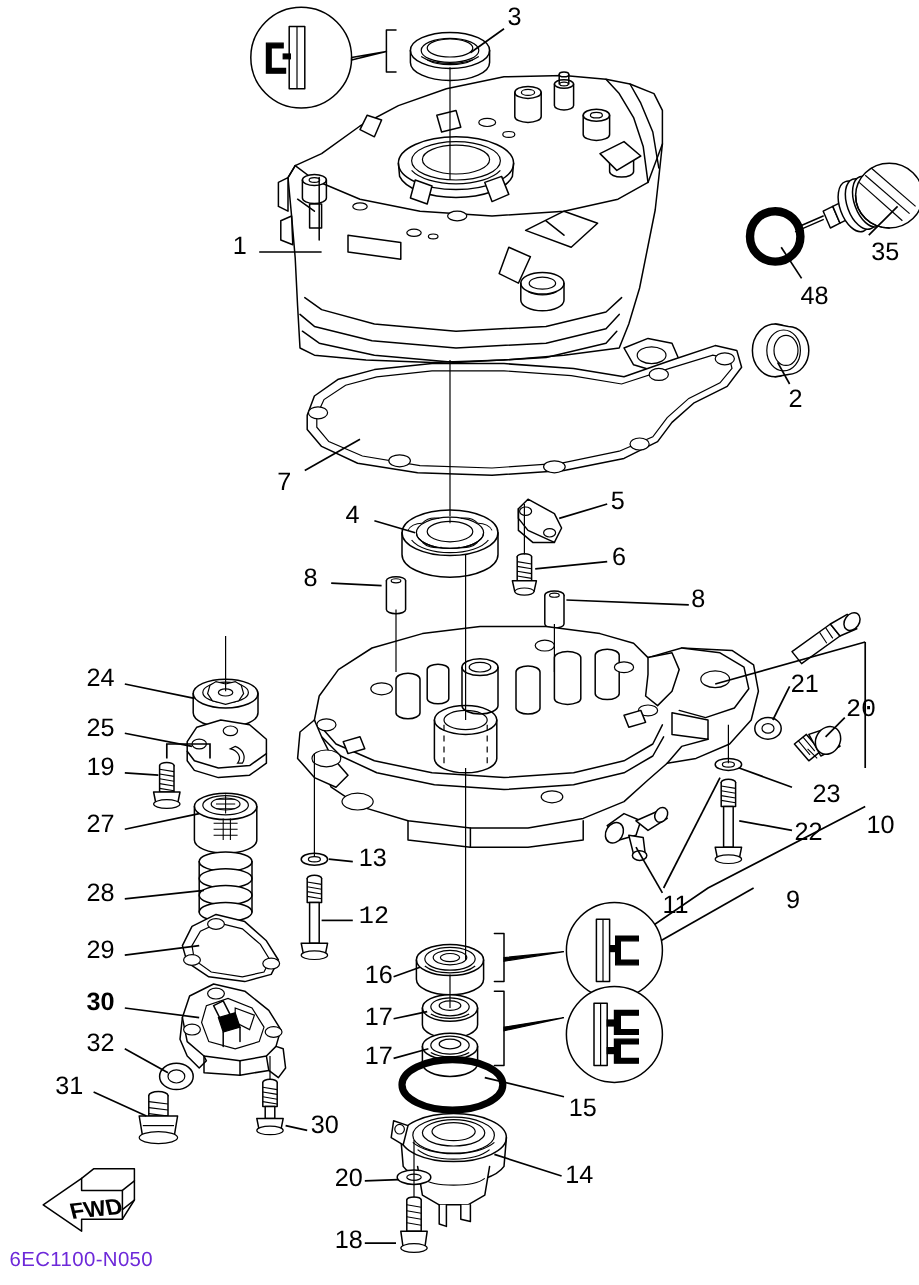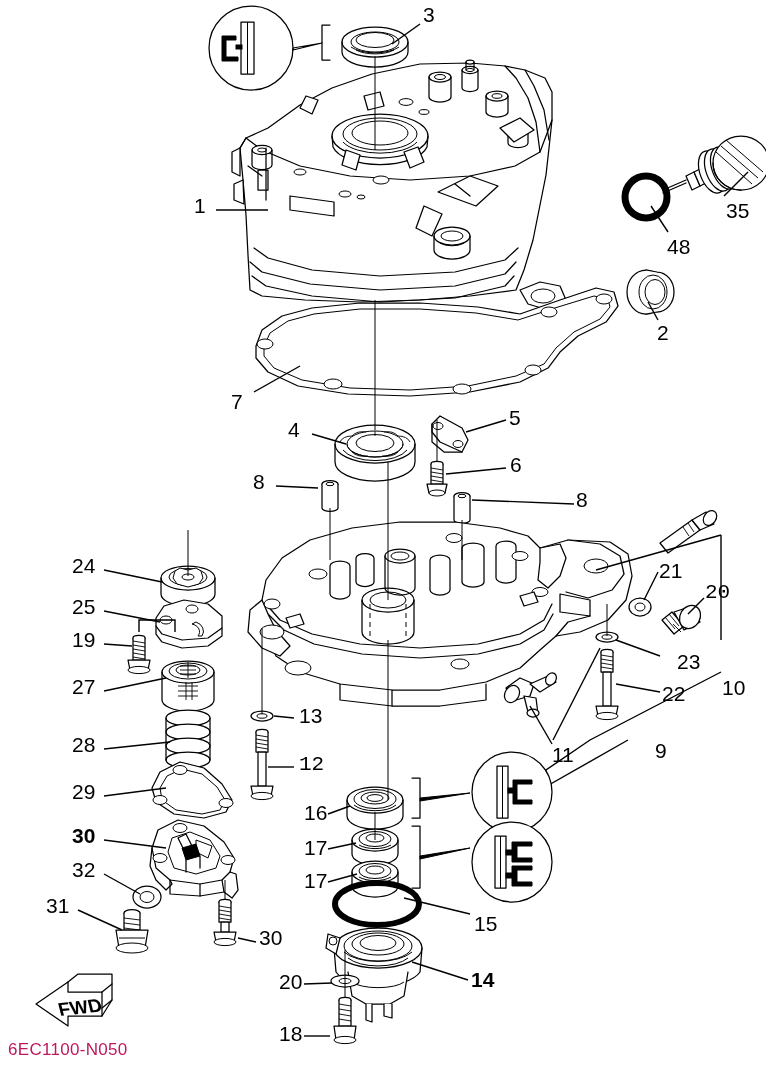--- a/index.html
+++ b/index.html
@@ -3,21 +3,21 @@
 <meta charset="utf-8">
 <style>
   html,body{margin:0;padding:0;background:#ffffff;}
   body{width:766px;height:1071px;position:relative;overflow:hidden;
        font-family:"Liberation Sans", sans-serif;color:#000;}
   #stage{position:absolute;left:0;top:0;width:766px;height:1071px;}
   svg#diagram{position:absolute;left:0;top:0;width:766px;height:1071px;}
   .lbl{position:absolute;font-family:"Liberation Sans",sans-serif;
        font-size:21px;color:#000;line-height:1;white-space:nowrap;}
   #partcode{position:absolute;left:8px;top:1040px;font-size:17px;
-            letter-spacing:0.3px;color:#be185d;}
+            letter-spacing:0.3px;color:#6d28d9;}
 </style>
 </head>
 <body>
 
 <div id="stage">
 
 <svg id="diagram" viewBox="0 0 766 1071">
   <defs>
     <style>
       .s{fill:none;stroke:#000;stroke-width:1.25;stroke-linejoin:round;stroke-linecap:round;}
@@ -596,21 +596,21 @@
 <div class="lbl" style="left:72px;top:825px;font-weight:bold;">30</div>
 <div class="lbl" style="left:72px;top:859px;">32</div>
 <div class="lbl" style="left:46px;top:895px;">31</div>
 <div class="lbl" style="left:259px;top:927px;">30</div>
 <div class="lbl" style="left:299px;top:705px;">13</div>
 <div class="lbl" style="left:299px;top:754px;font-family:Liberation Mono, monospace;">12</div>
 <div class="lbl" style="left:304px;top:802px;">16</div>
 <div class="lbl" style="left:304px;top:837px;">17</div>
 <div class="lbl" style="left:304px;top:870px;">17</div>
 <div class="lbl" style="left:474px;top:893px;margin-top:20px;">15</div>
-<div class="lbl" style="left:471px;top:969px;font-weight:bold;">14</div>
+<div class="lbl" style="left:471px;top:969px;">14</div>
 <div class="lbl" style="left:279px;top:971px;">20</div>
 <div class="lbl" style="left:279px;top:1023px;">18</div>
 <div class="lbl" style="left:552px;top:744px;">11</div>
 <div class="lbl" style="left:655px;top:740px;">9</div>
 <div class="lbl" style="left:722px;top:649px;margin-top:28px;">10</div>
 <div class="lbl" style="left:659px;top:560px;">21</div>
 <div class="lbl" style="left:705px;top:582px;font-family:Liberation Mono, monospace;">20</div>
 <div class="lbl" style="left:662px;top:651px;margin-left:15px;">23</div>
 <div class="lbl" style="left:662px;top:683px;">22</div>
 

